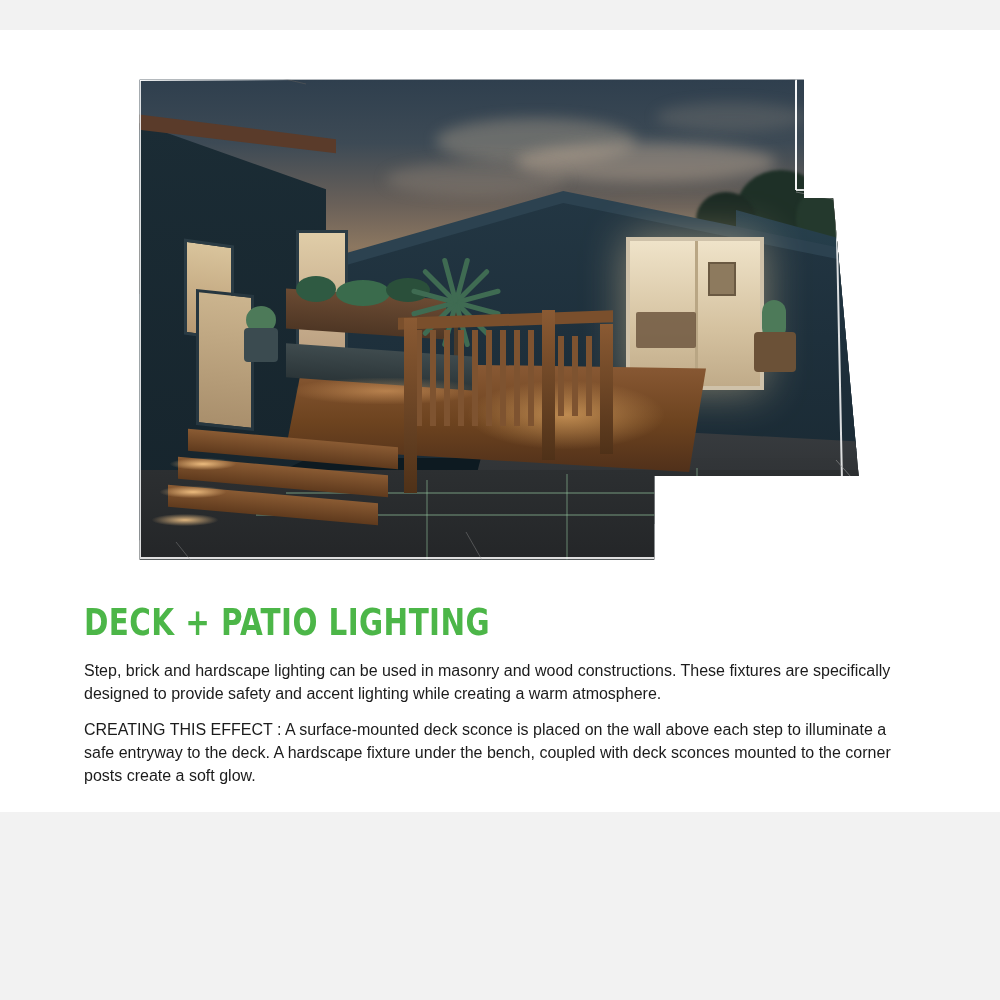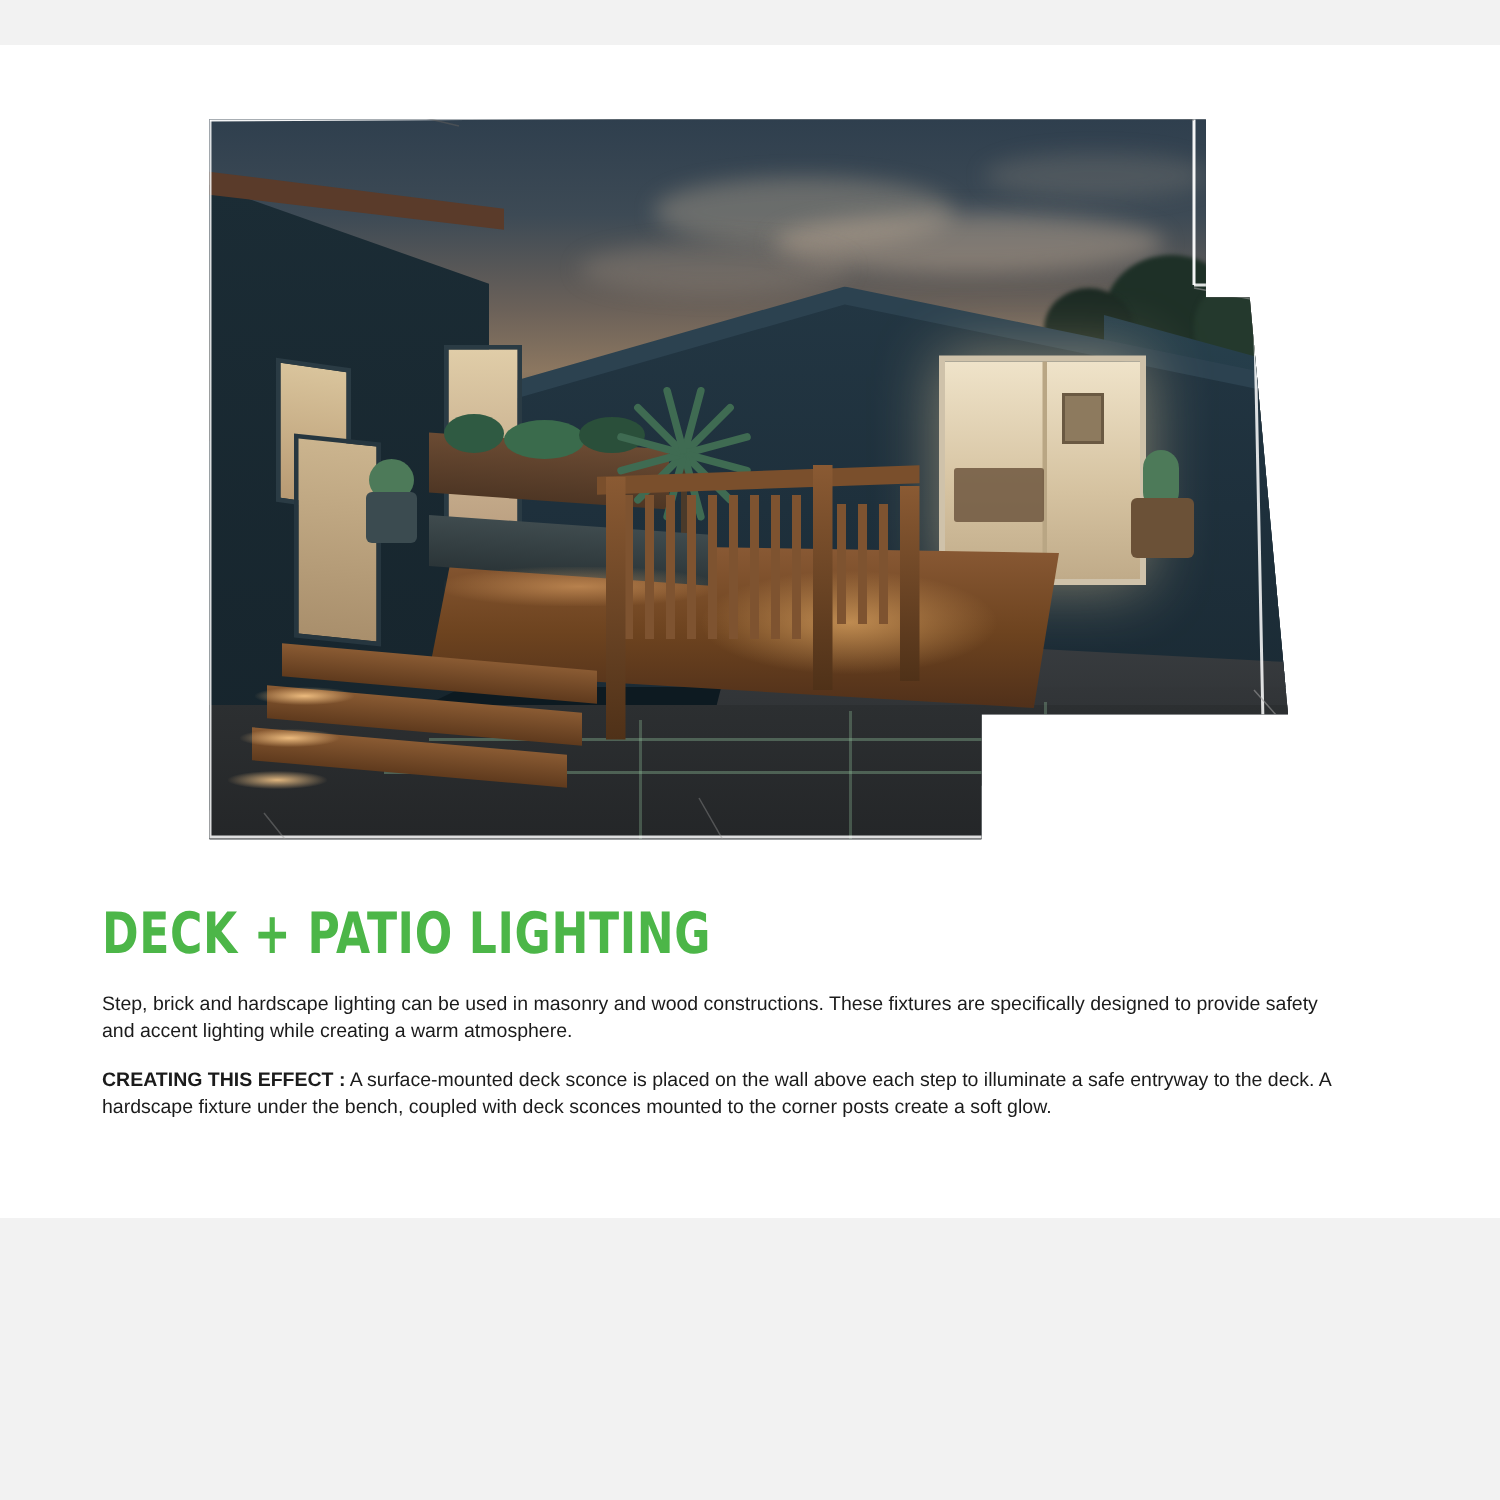--- a/index.html
+++ b/index.html
@@ -278,42 +278,42 @@
 
   
   .frame-lines {
     position: absolute; left: 0; top: 0; width: 730px; height: 505px;
     pointer-events: none;
   }
 
   
   .content {
     position: absolute;
-    left: 68px;
+    left: 84px;
     top: 600px;
     width: 832px;
   }
   .title {
     margin: 0 0 16px 0;
     font-family: "DejaVu Sans Condensed", "Liberation Sans Narrow", "Liberation Sans", sans-serif;
     font-size: 38px;
     letter-spacing: 0.5px;
     font-weight: bold;
     color: #4cb648;
     transform: scaleX(0.86);
     transform-origin: left center;
   }
   .para {
     margin: 0 0 14px 0;
-    font-size: 13px;
+    font-size: 16px;
     line-height: 1.42;
     color: #1b1b1b;
   }
   .para b {
-    font-weight: bold;
+    font-weight: normal;
   }
 
   
   .footer {
     position: absolute;
     left: 0;
     top: 812px;
     width: 1000px;
     height: 188px;
     background: #f2f2f2;

